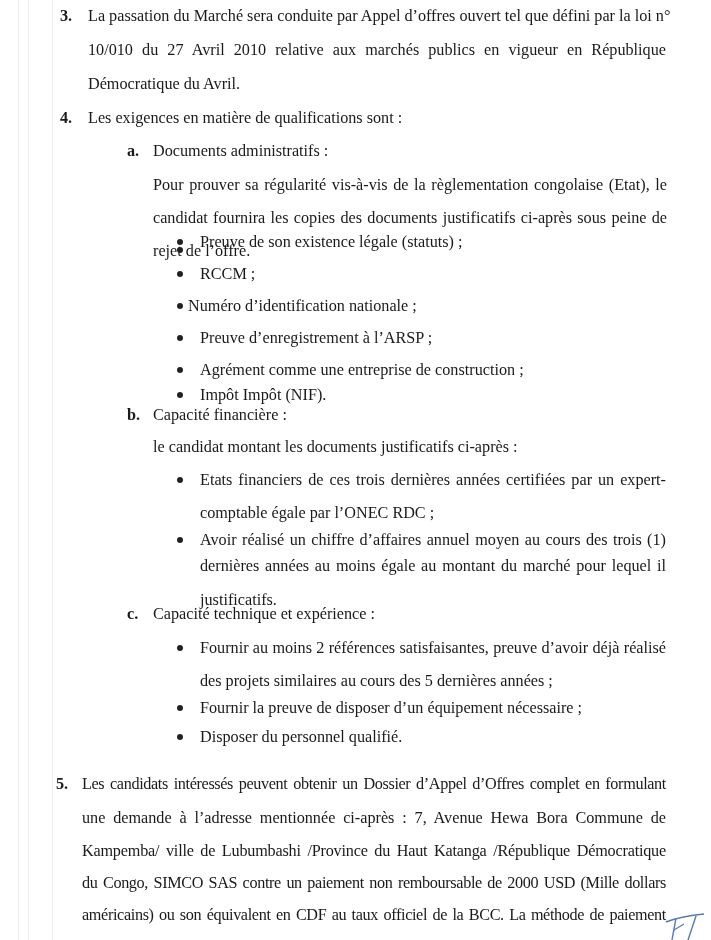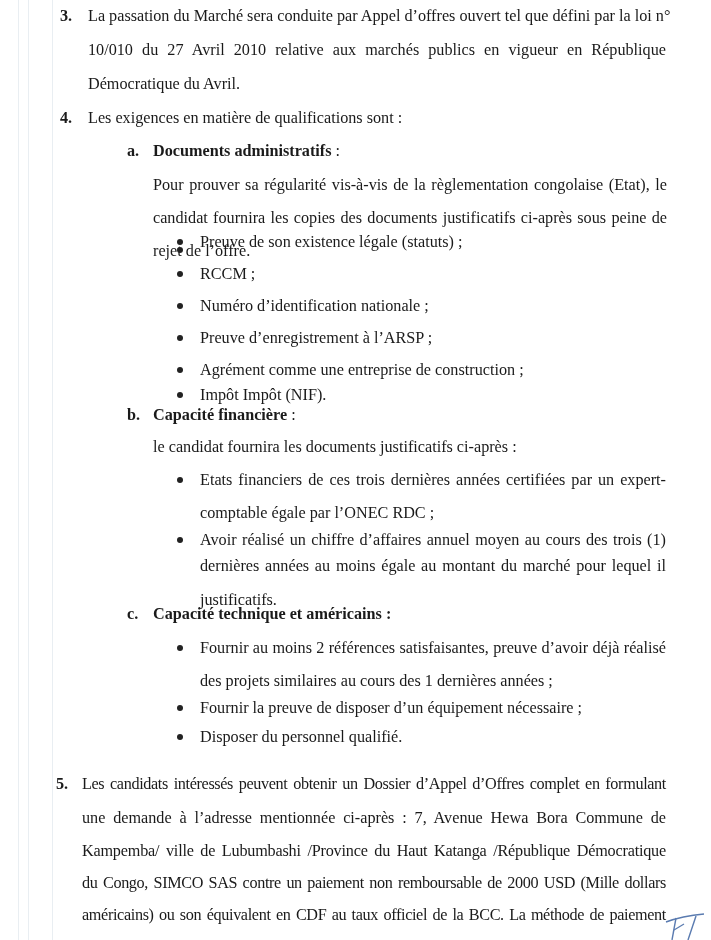--- a/index.html
+++ b/index.html
@@ -39,21 +39,21 @@
   .just {
     text-align: justify;
     text-align-last: justify;
     white-space: normal;
   }
   .num {
     position: absolute;
     font-weight: bold;
     line-height: 20px;
   }
-  .bold { font-weight: bold; }
+  .bold { font-weight: normal; }
   .bullet {
     position: absolute;
     width: 6px;
     height: 6px;
     border-radius: 50%;
     background: #222;
   }
   .sig {
     position: absolute;
     left: 660px;
@@ -99,62 +99,62 @@
     <div>
       <span class="bullet" style="left:177px; top:239px"></span>
       <div class="line" style="left:200px; top:232px">Preuve de son existence légale (statuts) ;</div>
     </div>
     <div>
       <span class="bullet" style="left:177px; top:271px"></span>
       <div class="line" style="left:200px; top:264px">RCCM ;</div>
     </div>
     <div>
       <span class="bullet" style="left:177px; top:303px"></span>
-      <div class="line" style="left:200px; top:296px">Numéro d’identification nationale ;</div>
+      <div class="line" style="left:188px; top:296px">Numéro d’identification nationale ;</div>
     </div>
     <div>
       <span class="bullet" style="left:177px; top:335px"></span>
       <div class="line" style="left:200px; top:328px">Preuve d’enregistrement à l’ARSP ;</div>
     </div>
     <div>
       <span class="bullet" style="left:177px; top:367px"></span>
       <div class="line" style="left:200px; top:360px">Agrément comme une entreprise de construction ;</div>
     </div>
     <div>
       <span class="bullet" style="left:177px; top:392px"></span>
       <div class="line" style="left:200px; top:385px">Impôt Impôt (NIF).</div>
     </div>
   </div>
 
   <div>
     <span class="num" style="left:127px; top:405px">b.</span>
     <div class="line" style="left:153px; top:405px"><span class="bold">Capacité financière</span><span> :</span></div>
-    <div class="line" style="left:153px; top:437px">le candidat fournira les documents justificatifs ci-après :</div>
+    <div class="line" style="left:153px; top:437px">le candidat montant les documents justificatifs ci-après :</div>
 
     <div>
       <span class="bullet" style="left:177px; top:477px"></span>
       <div class="line just" style="left:200px; top:470px; width:466px">Etats financiers de ces trois dernières années certifiées par un expert-</div>
       <div class="line" style="left:200px; top:503px">comptable égale par l’ONEC RDC ;</div>
     </div>
     <div>
       <span class="bullet" style="left:177px; top:537px"></span>
       <div class="line just" style="left:200px; top:530px; width:466px">Avoir réalisé un chiffre d’affaires annuel moyen au cours des trois (1)</div>
       <div class="line just" style="left:200px; top:556px; width:466px">dernières années au moins égale au montant du marché pour lequel il</div>
       <div class="line" style="left:200px; top:590px">justificatifs.</div>
     </div>
   </div>
 
   <div>
     <span class="num" style="left:127px; top:604px">c.</span>
-    <div class="line bold" style="left:153px; top:604px">Capacité technique et américains :</div>
+    <div class="line bold" style="left:153px; top:604px">Capacité technique et expérience :</div>
 
     <div>
       <span class="bullet" style="left:177px; top:645px"></span>
       <div class="line just" style="left:200px; top:638px; width:466px">Fournir au moins 2 références satisfaisantes, preuve d’avoir déjà réalisé</div>
-      <div class="line" style="left:200px; top:671px">des projets similaires au cours des 1 dernières années ;</div>
+      <div class="line" style="left:200px; top:671px">des projets similaires au cours des 5 dernières années ;</div>
     </div>
     <div>
       <span class="bullet" style="left:177px; top:705px"></span>
       <div class="line" style="left:200px; top:698px">Fournir la preuve de disposer d’un équipement nécessaire ;</div>
     </div>
     <div>
       <span class="bullet" style="left:177px; top:734px"></span>
       <div class="line" style="left:200px; top:727px">Disposer du personnel qualifié.</div>
     </div>
   </div>

